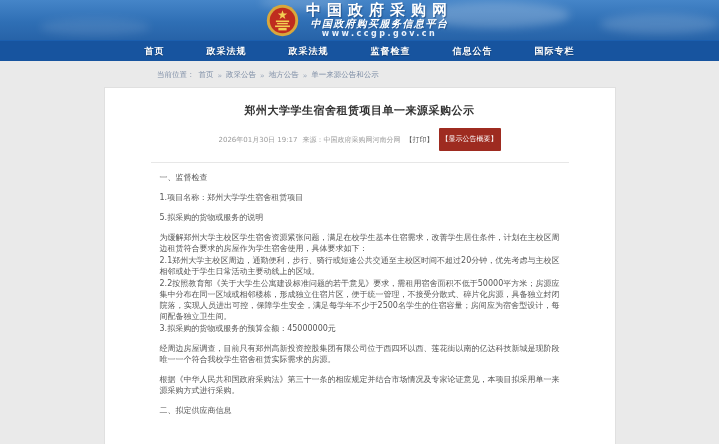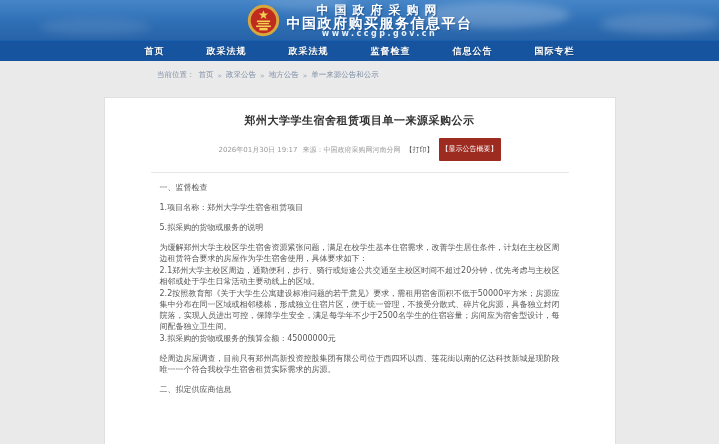--- a/index.html
+++ b/index.html
@@ -20,45 +20,45 @@
   .cloud.c2 { width:120px; height:20px; left:600px; top:14px; background:rgba(255,255,255,.16);}
   .cloud.c3 { width:110px; height:18px; left:40px;  top:18px; background:rgba(255,255,255,.10);}
   .cloud.c4 { width:90px;  height:16px; left:260px; top:-6px; background:rgba(255,255,255,.14);}
   .logo-group {
     position:relative; display:flex; justify-content:center; align-items:center;
     gap:7px; height:40px; cursor:pointer;
   }
   .emblem { width:33px; height:33px; flex:0 0 auto; }
   .logo-text { display:flex; flex-direction:column; align-items:center; color:#fff; }
   .logo-title {
-    font-size:12px; font-weight:bold; letter-spacing:6px;
+    font-size:15px; font-weight:bold; letter-spacing:6px;
     text-shadow:1px 1px 1px rgba(20,60,110,.6); white-space:nowrap; line-height:16px;
   }
   .logo-sub {
-    font-size:14px; font-weight:bold; letter-spacing:1.5px;
-    text-shadow:1px 1px 1px rgba(20,60,110,.5); white-space:nowrap; line-height:11px;
+    font-size:10px; font-weight:bold; letter-spacing:1.5px;
+    text-shadow:1px 1px 1px rgba(20,60,110,.5); white-space:nowrap; line-height:11px;font-style:italic;
   }
   .logo-url {
     font-size:8px; font-weight:bold; letter-spacing:2.5px; color:#e8f1fb; line-height:10px;
   }
 
   
   .nav {
     height:21px; background:var(--nav_blue,#17549f);
     display:flex; justify-content:center; align-items:center; gap:42px;
     border-top:1px solid #1b5faf;
   }
   .nav-item {
     color:#fff; font-size:9px; font-weight:bold; letter-spacing:1px;
     white-space:nowrap; cursor:pointer; text-shadow:0 1px 1px rgba(0,0,0,.35);
   }
 
   
   .breadcrumb {
-    padding:9px 0 17px 157px; font-size:7.5px; color:#7d8da5;
+    padding:9px 0 7px 157px; font-size:7.5px; color:#7d8da5;
     display:flex; align-items:center; gap:4px; white-space:nowrap;
   }
   .crumb { cursor:pointer; }
   .crumb-sep { color:#9aa7ba; }
 
   
   .card {
     width:512px; margin:0 auto; background:#fff;
     border:1px solid #e0e0e0; border-bottom:none;
     min-height:380px; padding:15px 55px 40px;
@@ -171,19 +171,20 @@
         <p>2.1郑州大学主校区周边，通勤便利，步行、骑行或短途公共交通至主校区时间不超过20分钟，优先考虑与主校区相邻或处于学生日常活动主要动线上的区域。</p>
 
         <p>2.2按照教育部《关于大学生公寓建设标准问题的若干意见》要求，需租用宿舍面积不低于50000平方米；房源应集中分布在同一区域或相邻楼栋，形成独立住宿片区，便于统一管理，不接受分散式、碎片化房源，具备独立封闭院落，实现人员进出可控，保障学生安全，满足每学年不少于2500名学生的住宿容量；房间应为宿舍型设计，每间配备独立卫生间。</p>
 
 
         <p>3.拟采购的货物或服务的预算金额：45000000元</p>
 
 
         <p>经周边房屋调查，目前只有郑州高新投资控股集团有限公司位于西四环以西、莲花街以南的亿达科技新城是现阶段唯一一个符合我校学生宿舍租赁实际需求的房源。</p>
 
+        <p>根据《中华人民共和国政府采购法》第三十一条的相应规定并结合市场情况及专家论证意见，本项目拟采用单一来源采购方式进行采购。</p>
 
         <p>二、拟定供应商信息</p>
 
       </div>
   </div>
 
 </div>
 
 </body></html>

